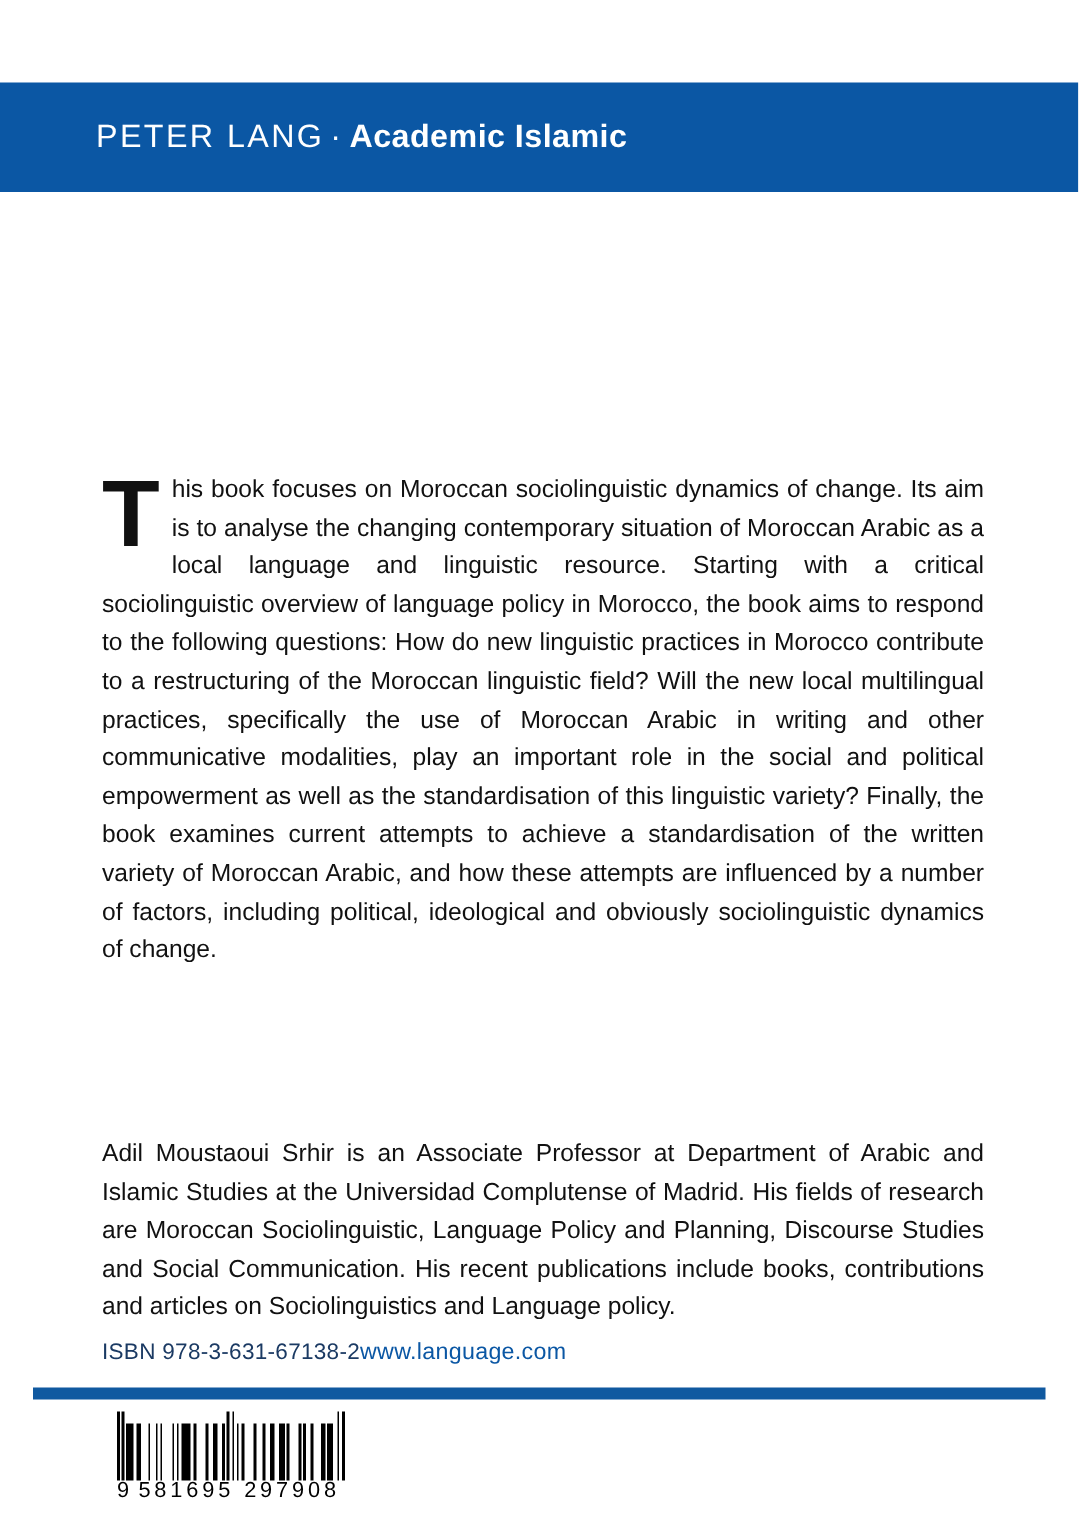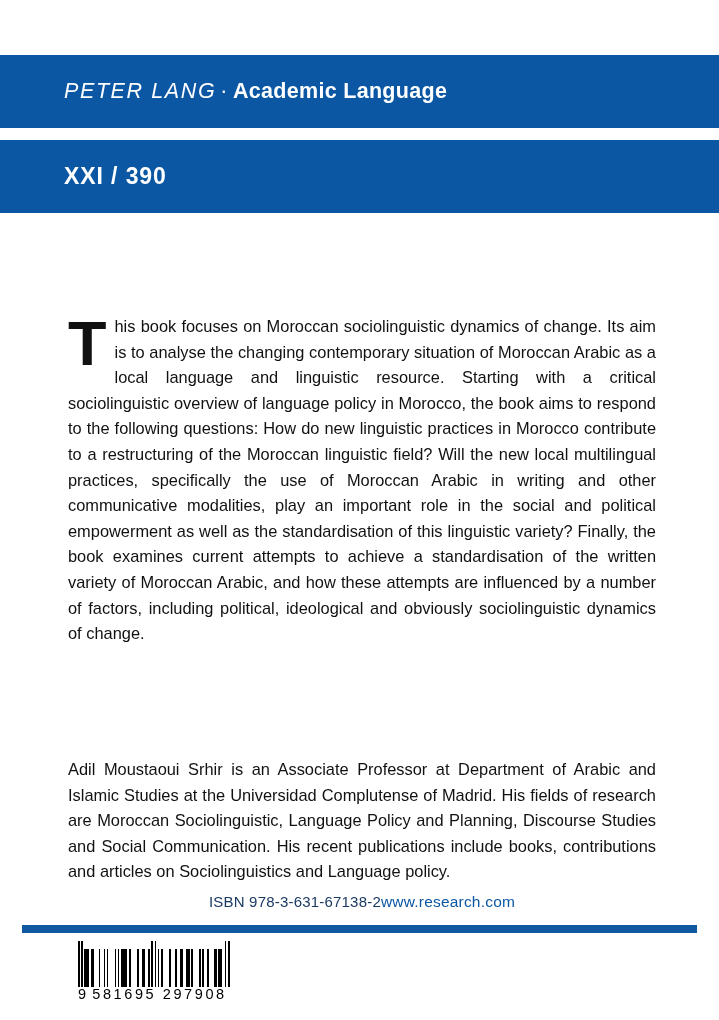--- a/index.html
+++ b/index.html
@@ -42,21 +42,20 @@
   .imprint-line {
     color: #ffffff;
     font-size: 21.5px;
     letter-spacing: 0.6px;
     white-space: nowrap;
     line-height: 1;
   }
   .imprint-name {
     font-weight: 400;
     letter-spacing: 1.6px;
-    font-style: italic;
   }
   .imprint-sep {
     display: inline-block;
     padding: 0 5px 0 4px;
     font-weight: 400;
   }
   .imprint-sub {
     font-weight: 700;
     letter-spacing: 0.3px;
   }
@@ -107,21 +106,21 @@
     font-weight: 400;
   }
 
   
   .footer-row {
     position: absolute;
     left: 68px;
     top: 893px;
     width: 588px;
     display: flex;
-    justify-content: center;
+    justify-content: flex-start;
     align-items: baseline;
   }
   .isbn {
     font-size: 15px;
     color: #1b3a63;
     letter-spacing: 0.2px;
     white-space: nowrap;
   }
   .weburl {
     font-size: 15.5px;
@@ -182,35 +181,32 @@
     text-align: center;
   }
 </style>
 </head>
 <body>
 
 <div class="cover">
 
   <div class="band band-imprint">
     <div class="imprint-line">
-      <span class="imprint-name">PETER LANG</span><span class="imprint-sep">·</span><span class="imprint-sub">Academic Language</span>
+      <span class="imprint-name">PETER LANG</span><span class="imprint-sep">·</span><span class="imprint-sub">Academic Islamic</span>
     </div>
   </div>
 
-  <div class="band band-series">
-    <div class="series-number">XXI / 390</div>
-  </div>
 
   <div class="blurb">This book focuses on Moroccan sociolinguistic dynamics of change. Its aim is to analyse the changing contemporary situation of Moroccan Arabic as a local language and linguistic resource. Starting with a critical sociolinguistic overview of language policy in Morocco, the book aims to respond to the following questions: How do new linguistic practices in Morocco contribute to a restructuring of the Moroccan linguistic field? Will the new local multilingual practices, specifically the use of Moroccan Arabic in writing and other communicative modalities, play an important role in the social and political empowerment as well as the standardisation of this linguistic variety? Finally, the book examines current attempts to achieve a standardisation of the written variety of Moroccan Arabic, and how these attempts are influenced by a number of factors, including political, ideological and obviously sociolinguistic dynamics of change.</div>
 
   <div class="bio"><span class="bio-name">Adil Moustaoui Srhir</span><span> is an Associate Professor at Department of Arabic and Islamic Studies at the Universidad Complutense of Madrid. His fields of research are Moroccan Sociolinguistic, Language Policy and Planning, Discourse Studies and Social Communication. His recent publications include books, contributions and articles on Sociolinguistics and Language policy.</span></div>
 
   <div class="footer-row">
     <div class="isbn">ISBN  978-3-631-67138-2</div>
-    <div class="weburl">www.research.com</div>
+    <div class="weburl">www.language.com</div>
   </div>
 
   <div class="bottom-rule"></div>
 
   <div class="barcode-wrap">
     <div class="barcode-bars" id="barcode-bars">
         <i class="guard" style="width: 1.6px;"></i>
         <i class="sp" style="width: 1.6px;"></i>
         <i class="guard" style="width: 1.6px;"></i>
         <i class="sp" style="width: 1.6px;"></i>

